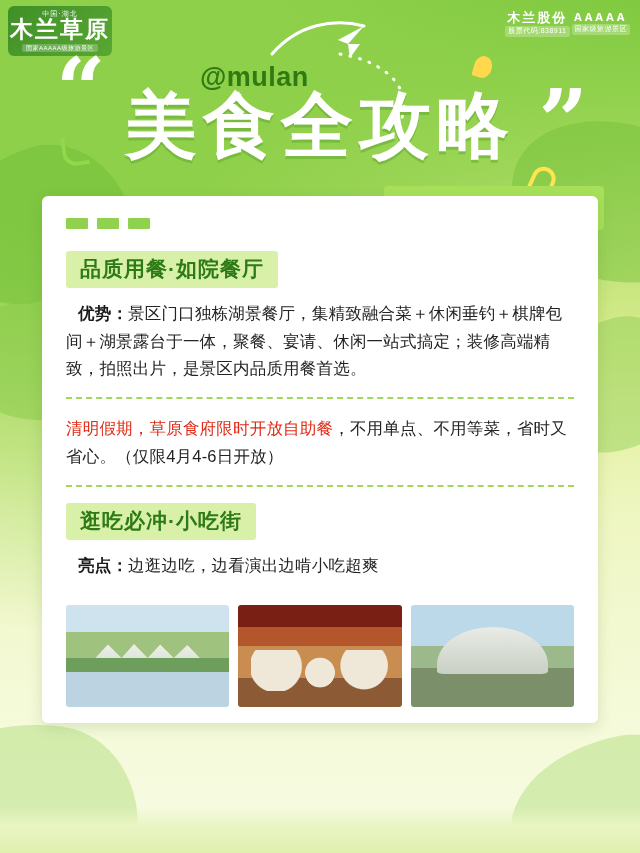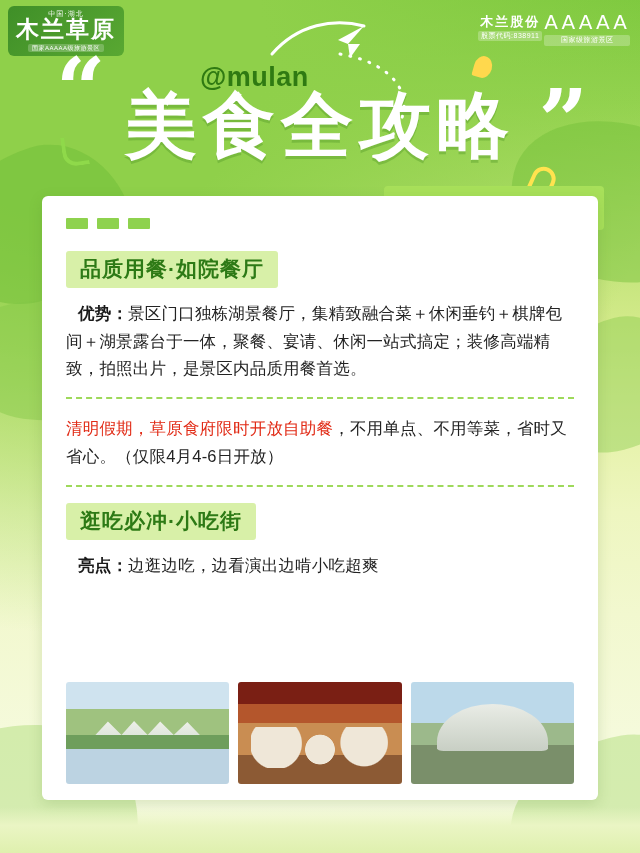--- a/index.html
+++ b/index.html
@@ -33,21 +33,21 @@
   .leaf.l2 { width: 150px; height: 120px; left: -40px; top: 300px; transform: rotate(12deg); background: rgba(130,200,70,.45); }
   .leaf.l3 { width: 200px; height: 160px; right: -70px; top: 120px; transform: rotate(20deg); background: rgba(112,190,56,.45); }
   .leaf.l4 { width: 160px; height: 130px; right: -55px; top: 320px; transform: rotate(-15deg); background: rgba(130,200,70,.4); }
   .leaf.l5 { width: 220px; height: 170px; left: -80px; bottom: -40px; transform: rotate(8deg); background: rgba(150,210,85,.35); }
   .leaf.l6 { width: 210px; height: 165px; right: -80px; bottom: -50px; transform: rotate(-10deg); background: rgba(150,210,85,.35); }
 
   
   .logo {
     position: absolute;
     left: 8px; top: 6px;
-    width: 116px; height: 50px;
+    width: 104px; height: 50px;
     background: linear-gradient(135deg, #3f8f28, #59a832);
     border-radius: 6px;
     color: #fff;
     display: flex; flex-direction: column; justify-content: center; align-items: center;
     line-height: 1.05;
   }
   .logo .tiny { font-size: 7px; letter-spacing: 1px; opacity: .95; }
   .logo .big {
     font-size: 23px; font-weight: bold; letter-spacing: 2px;
     font-family: "DejaVu Serif", serif;
@@ -59,21 +59,21 @@
 
   .brand-right {
     position: absolute;
     right: 10px; top: 10px;
     display: flex; align-items: center; gap: 2px;
     color: #ffffff;
   }
   .brand-block { text-align: center; line-height: 1.25; }
   .brand-block .main { font-size: 13px; font-weight: bold; letter-spacing: 2px; }
   .brand-block .note { font-size: 7px; background: rgba(255,255,255,.25); padding: 1px 3px; border-radius: 2px; letter-spacing: .5px; }
-  .brand-block .stars { font-size: 20px; font-weight: normal; letter-spacing: 3px; font-family: "DejaVu Sans", sans-serif; }
+  .brand-block .stars { font-size: 10px; font-weight: bold; letter-spacing: 3px; font-family: "DejaVu Sans", sans-serif; }
 
   
   .handle {
     position: absolute;
     left: 200px; top: 62px;
     font-size: 27px; font-weight: bold;
     color: #2f7a12;
     letter-spacing: .5px;
   }
   .quote-open, .quote-close {
@@ -136,21 +136,21 @@
     letter-spacing: 1px;
     padding: 9px 20px;
     border-radius: 4px;
   }
 
   
   .card {
     position: absolute;
     left: 42px; top: 196px;
     width: 556px;
-    height: 604px;
+    height: 527px;
     background: #ffffff;
     border-radius: 6px;
     box-shadow: 0 4px 14px rgba(70,120,40,.18);
     padding: 22px 24px 16px 24px;
   }
   .dashes {
     display: flex; gap: 9px; margin-bottom: 22px;
   }
   .dashes i {
     display: block; width: 22px; height: 11px; background: #8ed24e; border-radius: 1px;

